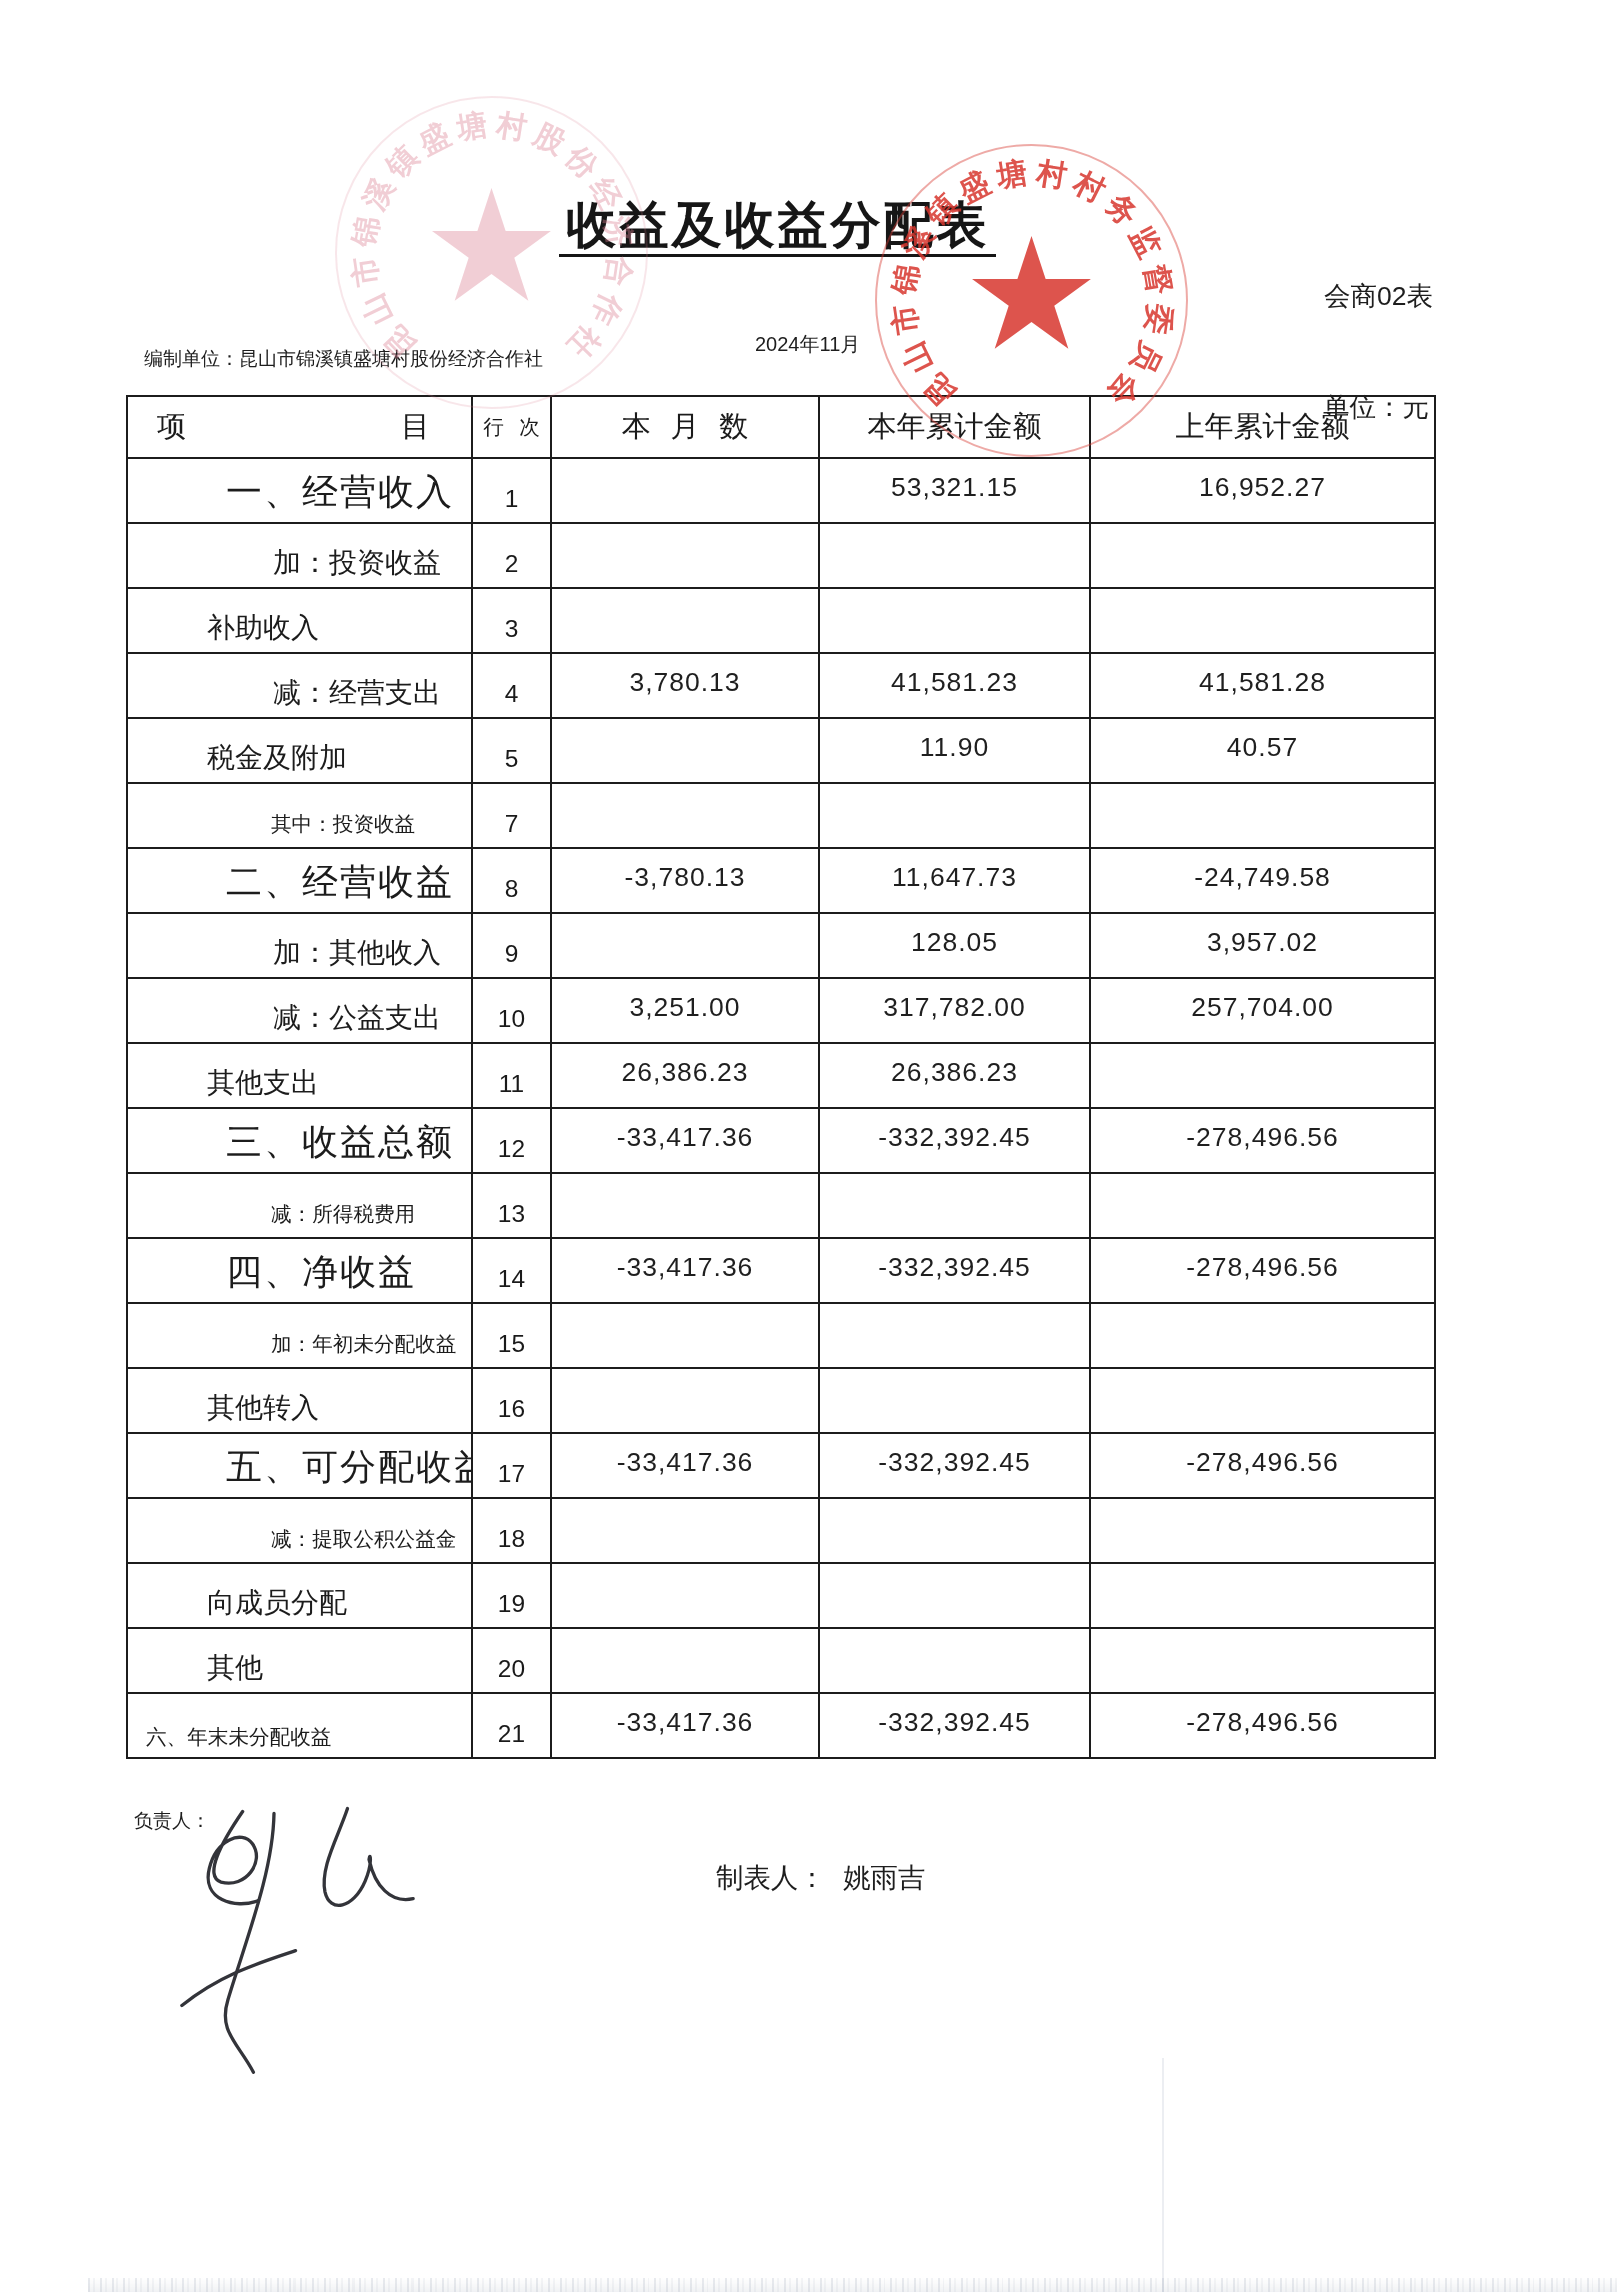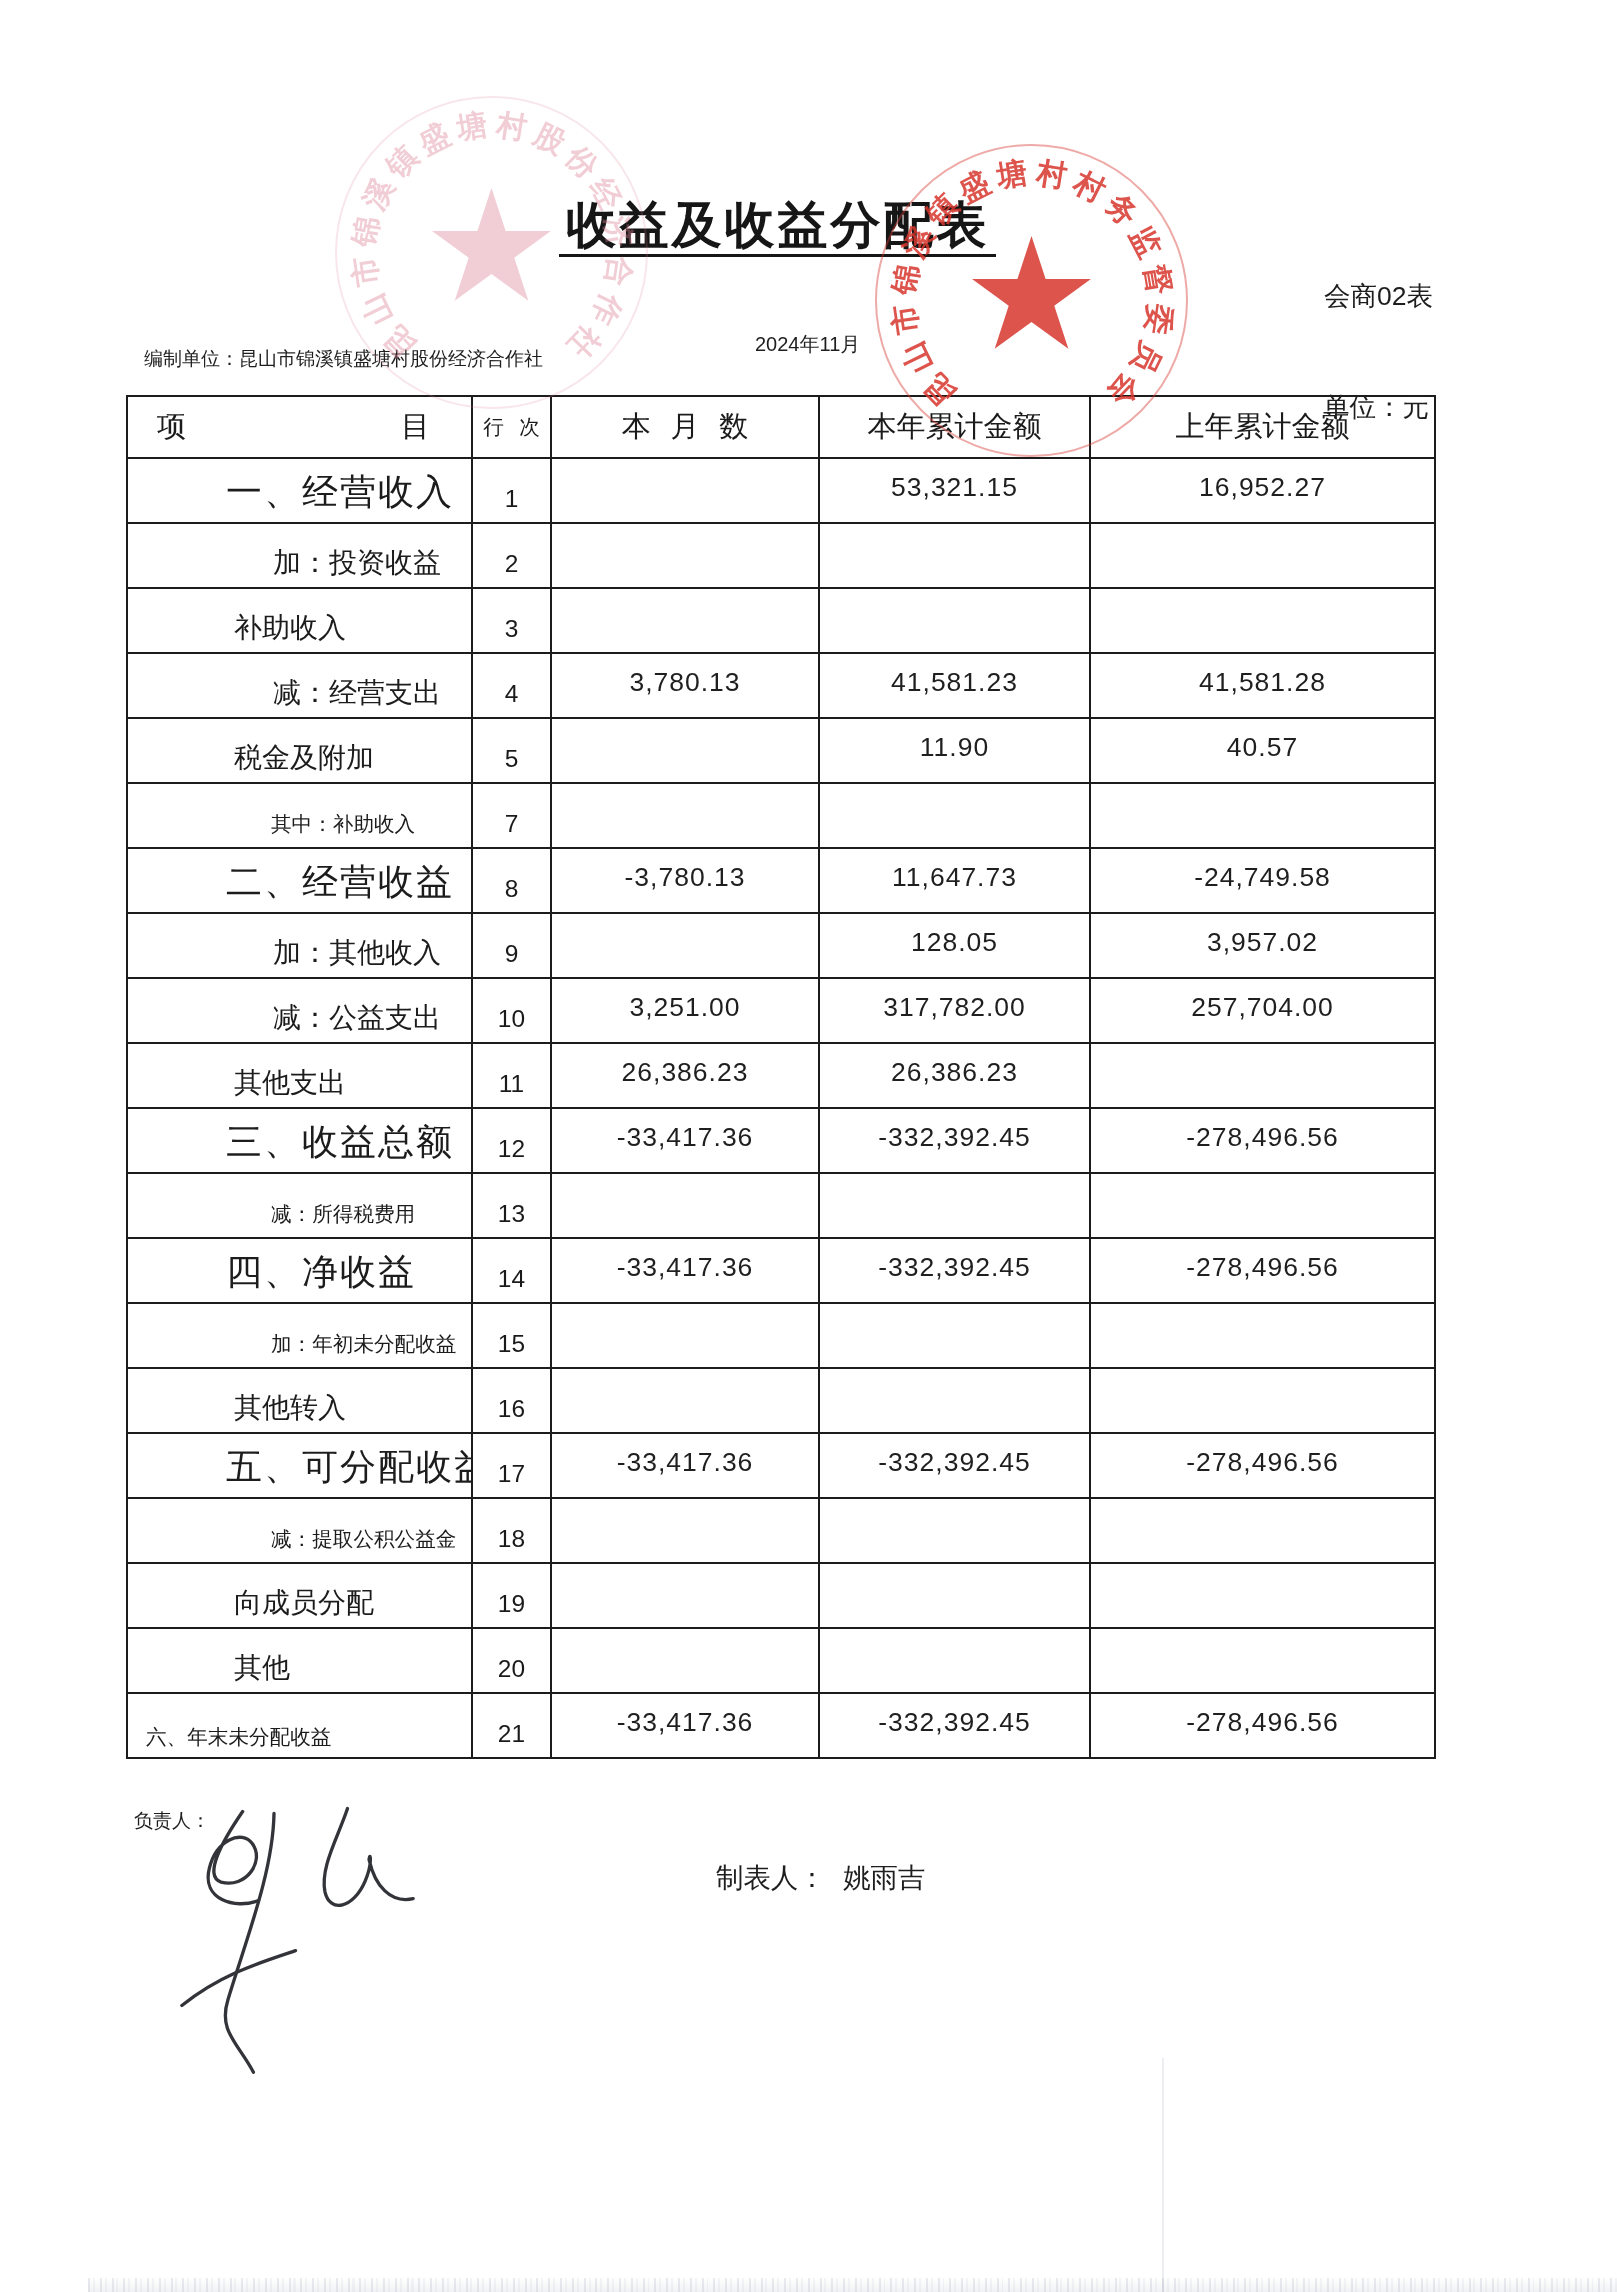--- a/index.html
+++ b/index.html
@@ -32,21 +32,21 @@
   }
   tr.head-row{height:62px;}
   tr.data-row{height:65px;}
   th{font-weight:400;font-size:29px;color:#1b1b1b;text-align:center;vertical-align:middle;padding:0;}
   .h-item-inner{display:flex;justify-content:space-between;padding:0 41px 0 29px;}
   .h-rowno{font-size:20.6px;word-spacing:9.8px;}
   .h-month{word-spacing:11.8px;}
   .c-label{vertical-align:bottom;text-align:left;padding:0 0 4.9px 0;color:#1c1c1c;}
   .c-label.section{font-size:36px;padding-left:98px;letter-spacing:2px;}
   .c-label.sub{font-size:28px;padding-left:145px;}
-  .c-label.plain{font-size:28px;padding-left:106px;}
+  .c-label.plain{font-size:28px;padding-left:79px;}
   .c-label.small{font-size:20.6px;padding-left:143px;padding-bottom:8.8px;}
   .c-label.small-section{font-size:20.6px;padding-left:18px;padding-bottom:5.9px;}
   .c-rowno{vertical-align:bottom;text-align:center;font-size:24.5px;padding-bottom:8.8px;color:#1a1a1a;}
   .c-num{vertical-align:top;text-align:center;font-size:26.5px;padding-top:12.7px;letter-spacing:1px;color:#1f1f1f;}
 
   
   .stamp{position:absolute;width:323px;height:323px;pointer-events:none;z-index:6;}
   .stamp-left{left:330px;top:91px;color:#dc7f92;opacity:.38;}
   .stamp-right{left:870px;top:139px;color:#d8372f;opacity:.85;}
   .ring-circle{position:absolute;inset:4.9px;border:2.9px solid currentColor;border-radius:50%;opacity:.5;}
@@ -180,21 +180,21 @@
         <td class="c-num">41,581.28</td>
       </tr>
       <tr class="data-row">
         <td class="c-label plain">税金及附加</td>
         <td class="c-rowno">5</td>
         <td class="c-num"></td>
         <td class="c-num">11.90</td>
         <td class="c-num">40.57</td>
       </tr>
       <tr class="data-row">
-        <td class="c-label small">其中：补助收入</td>
+        <td class="c-label small">其中：投资收益</td>
         <td class="c-rowno">7</td>
         <td class="c-num"></td>
         <td class="c-num"></td>
         <td class="c-num"></td>
       </tr>
       <tr class="data-row">
         <td class="c-label section">二、经营收益</td>
         <td class="c-rowno">8</td>
         <td class="c-num">-3,780.13</td>
         <td class="c-num">11,647.73</td>

